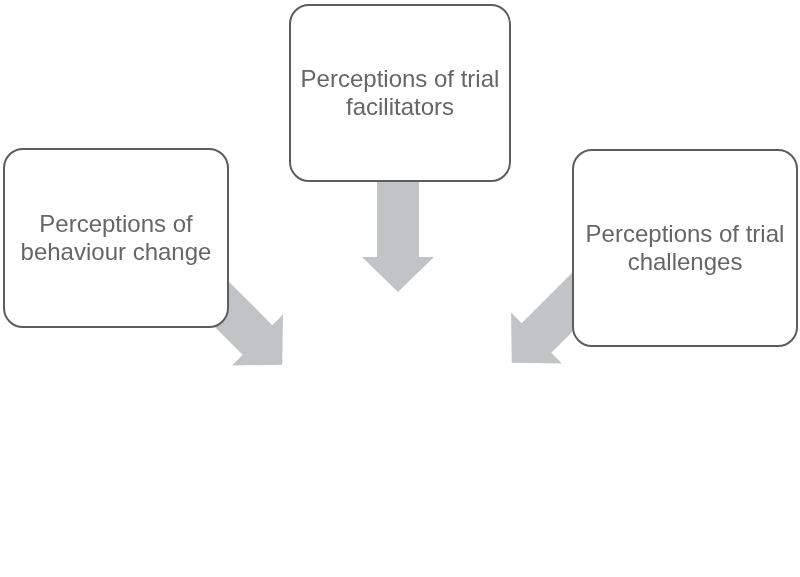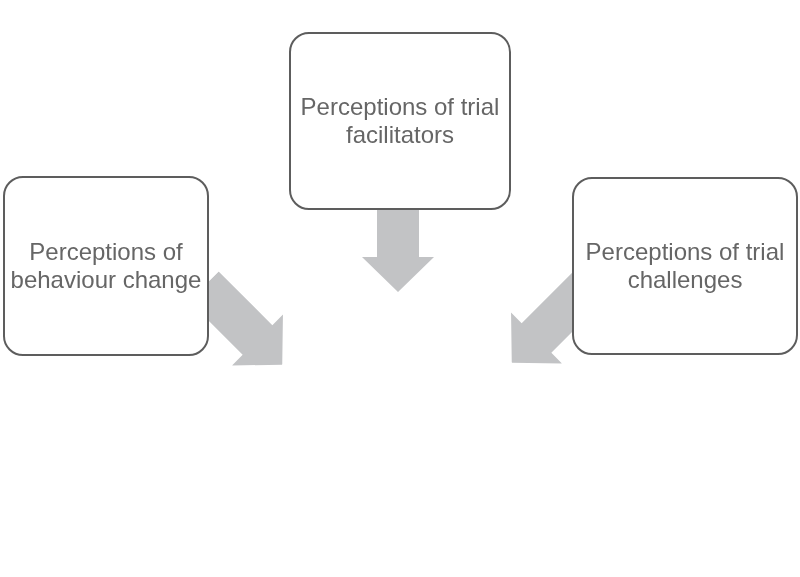--- a/index.html
+++ b/index.html
@@ -24,25 +24,24 @@
     align-items: center;
     justify-content: center;
     text-align: center;
     color: var(--text, #666666);
     z-index: 2;
   }
   .rounded-box {
     border-radius: 20px;
     font-size: 24px;
     line-height: 28px;
-    margin-top: 28px;
   }
   .box-top   { left: 289px; top: 4px;   width: 222px; height: 178px; }
-  .box-left  { left: 3px;   top: 148px; width: 206px; height: 180px; }
-  .box-right { left: 572px; top: 149px; width: 226px; height: 178px; text-align: center; }
+  .box-left  { left: 3px;   top: 148px; width: 226px; height: 180px; }
+  .box-right { left: 572px; top: 149px; width: 226px; height: 198px; text-align: center; }
   .circle {
     left: 258px; top: 302px; width: 270px; height: 270px;
     border-radius: 50%;
     border-width: 2.5px;
     font-size: 27px;
     line-height: 32px;
   }
   .node-label { display: block; }
   .rounded-box .node-label { max-width: 208px; }
   .circle .node-label { max-width: 198px; }

